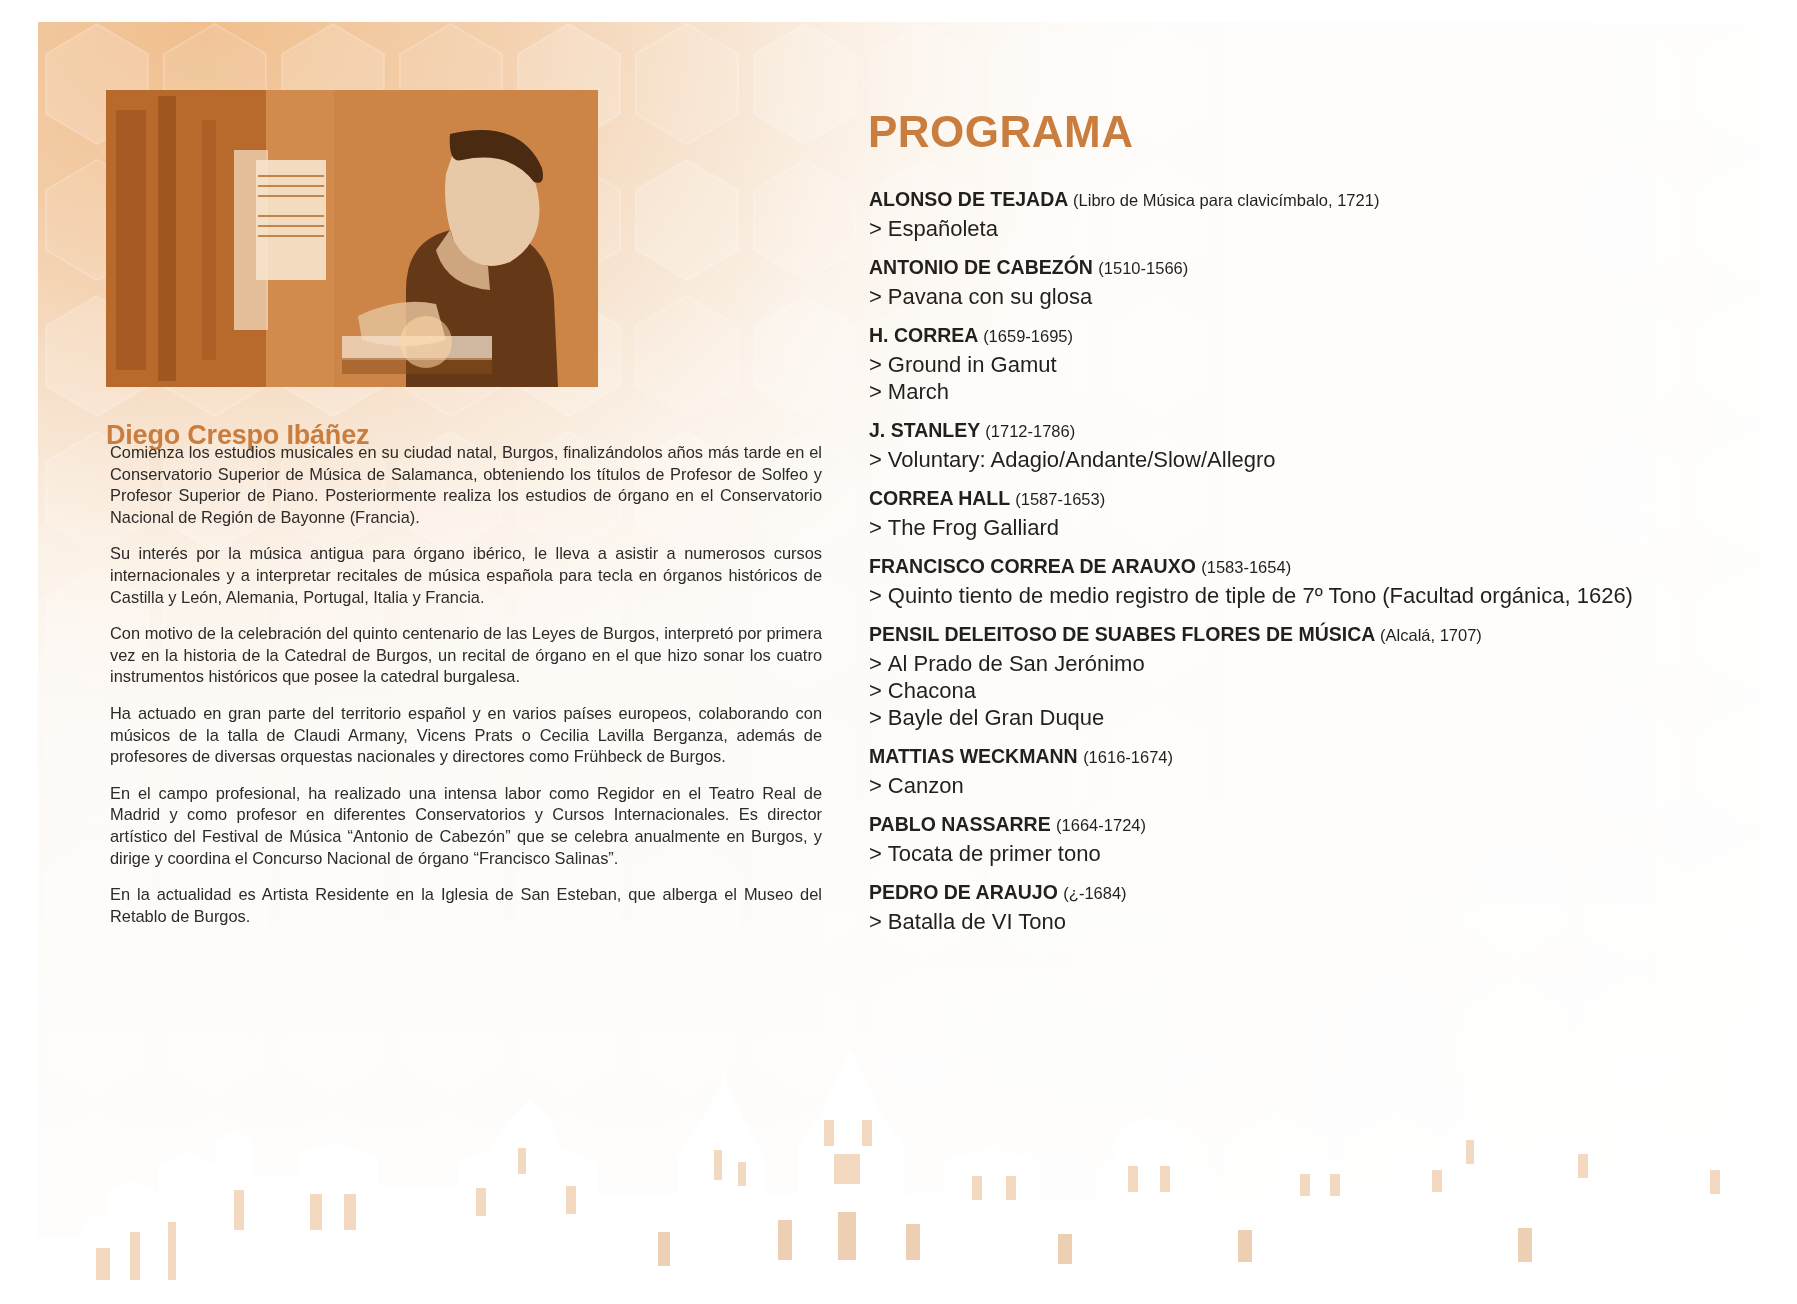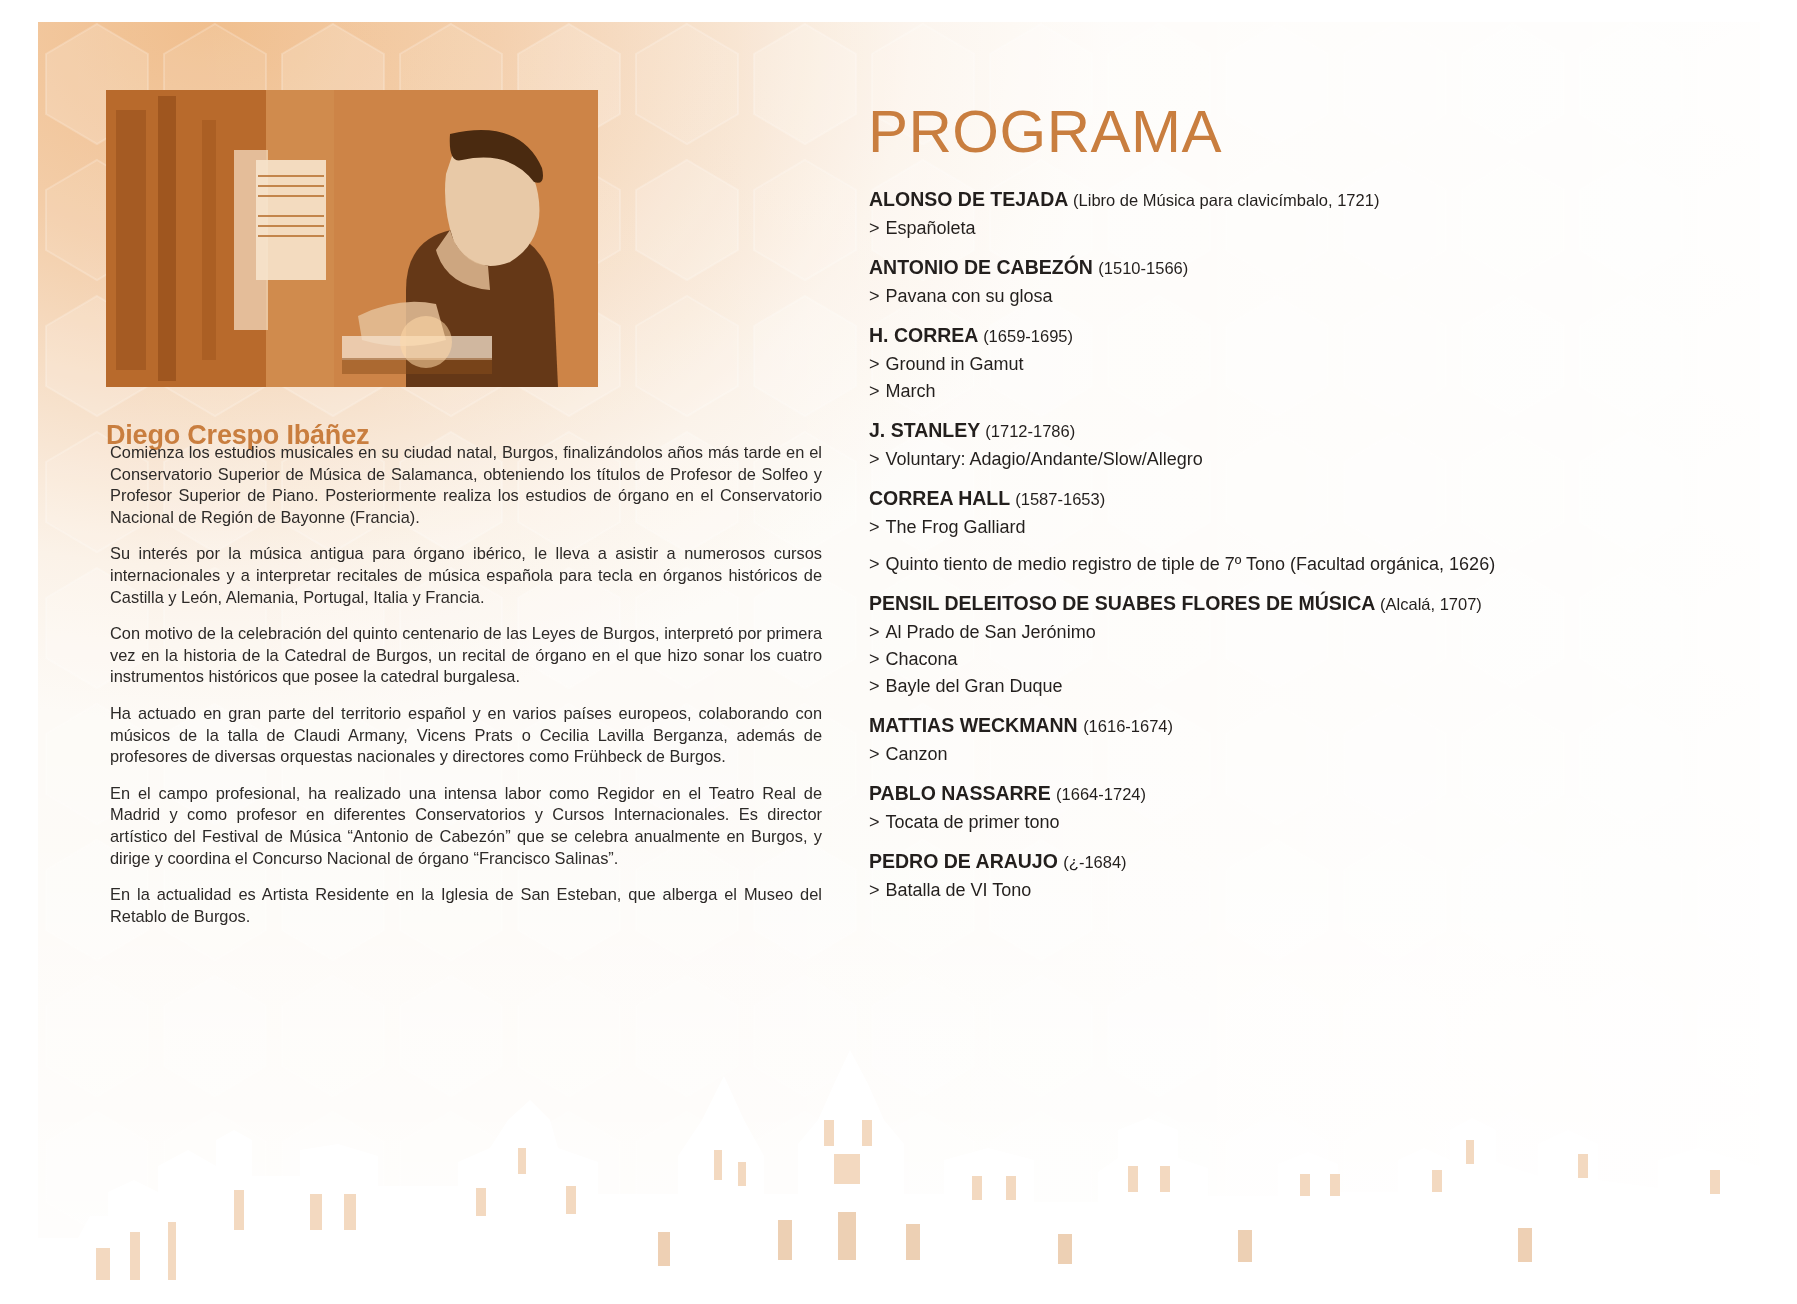--- a/index.html
+++ b/index.html
@@ -87,22 +87,22 @@
   .bio-body p {
     margin: 0 0 15px 0;
   }
 
   
   .programa-title {
     position: absolute;
     left: 830px;
     top: 78px;
     color: #c97e3f;
-    font-size: 60px;
-    font-weight: normal;
+    font-size: 44px;
+    font-weight: bold;
     letter-spacing: 0.5px;
     line-height: 64px;
   }
   .programa-list {
     position: absolute;
     left: 831px;
     top: 162px;
     width: 820px;
   }
   .comp-block {
@@ -114,21 +114,21 @@
     font-weight: bold;
     line-height: 30px;
     white-space: nowrap;
   }
   .comp-head .years {
     font-size: 16.5px;
     font-weight: normal;
   }
   .work {
     color: #231f1d;
-    font-size: 18px;
+    font-size: 22px;
     line-height: 27px;
     white-space: nowrap;
   }
   .work .arrow {
     color: #231f1d;
     margin-right: 6px;
   }
 
   
   .skyline {
@@ -262,20 +262,24 @@
         <div class="comp-head">
           <span>CORREA HALL</span>
           <span class="years">(1587-1653)</span>
         </div>
         <div class="work">
           <span class="arrow">&gt;</span><span>The  Frog Galliard</span>
         </div>
       </div>
 
       <div class="comp-block">
+        <div class="comp-head">
+          <span>FRANCISCO CORREA DE ARAUXO</span>
+          <span class="years">(1583-1654)</span>
+        </div>
         <div class="work">
           <span class="arrow">&gt;</span><span>Quinto tiento de medio registro de tiple de 7º Tono (Facultad  orgánica, 1626)</span>
         </div>
       </div>
 
       <div class="comp-block">
         <div class="comp-head">
           <span>PENSIL DELEITOSO DE SUABES FLORES DE MÚSICA</span>
           <span class="years">(Alcalá, 1707)</span>
         </div>

